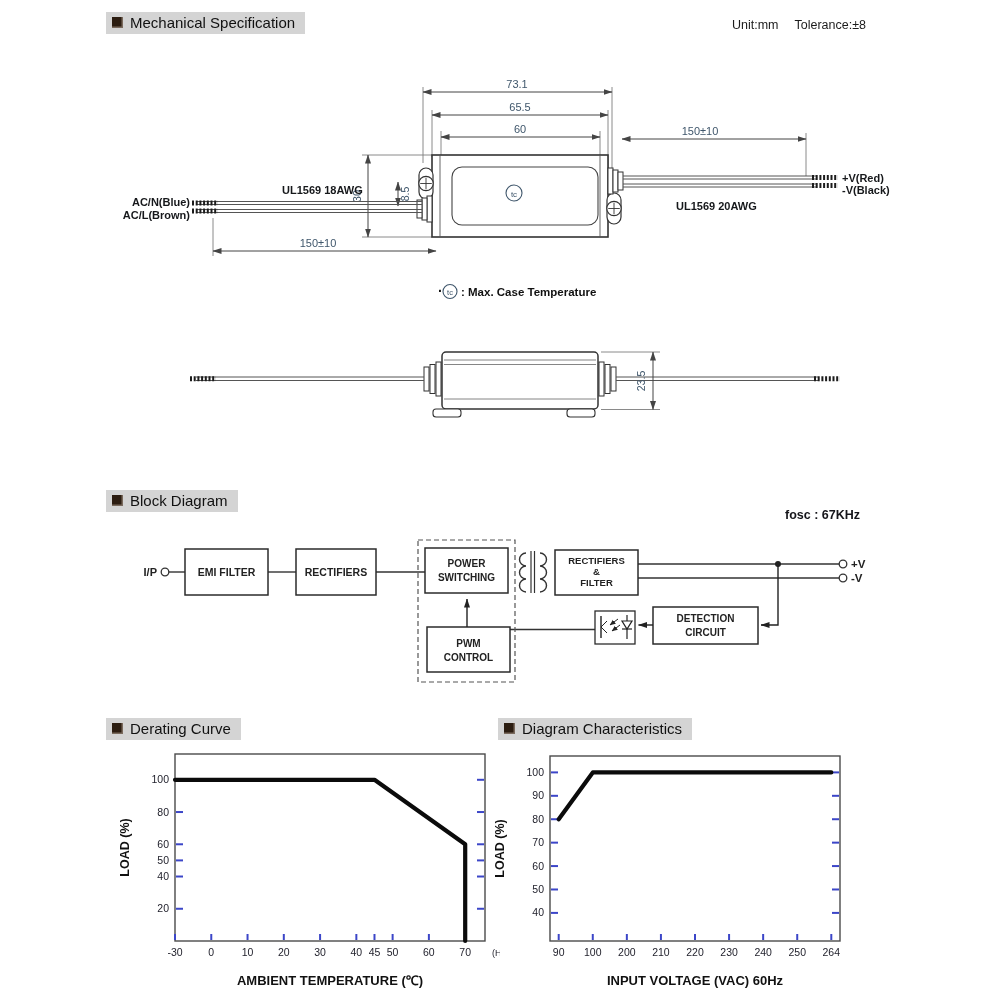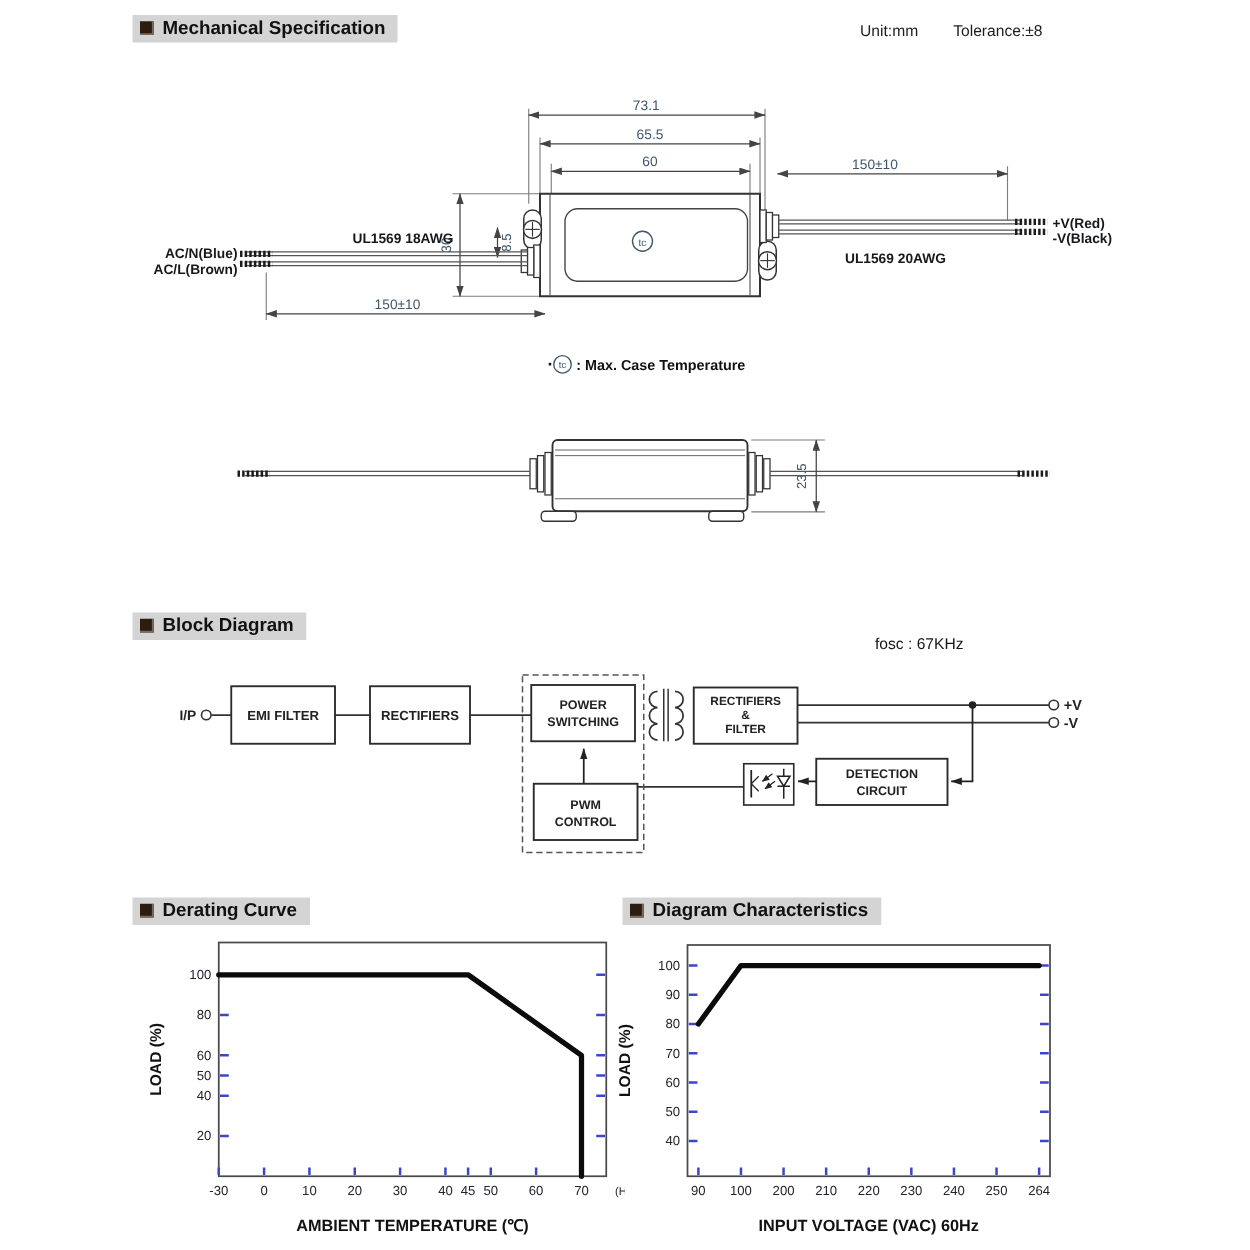--- a/index.html
+++ b/index.html
@@ -1,25 +1,25 @@
 <!DOCTYPE html>
 <html><head>
 <meta charset="utf-8">
 <style>
   html,body{margin:0;padding:0;}
   body{width:1000px;height:1000px;position:relative;background:#ffffff;
        font-family:"Liberation Sans",sans-serif;overflow:hidden;}
   .sh{position:absolute;display:flex;align-items:center;gap:7px;background:#d4d4d4;
-      color:#111;font-weight:bold;font-size:15px;padding:2px 10px 3px 6px;white-space:nowrap;}
+      color:#111;font-weight:normal;font-size:15px;padding:2px 10px 3px 6px;white-space:nowrap;}
   .sq{width:11px;height:11px;background:#2c1d11;box-shadow:inset -1.5px -1.5px 0 #7a6a5d;flex:0 0 auto;}
-  .topnotes{position:absolute;left:688px;top:18px;display:flex;gap:28px;font-size:12.5px;color:#1c1c1c;}
+  .topnotes{position:absolute;left:732px;top:18px;display:flex;gap:16px;font-size:12.5px;color:#1c1c1c;}
   svg{position:absolute;left:0;}
   svg text{font-family:"Liberation Sans",sans-serif;}
-  .fosc{position:absolute;left:700px;top:508px;width:160px;text-align:left;
-        font-size:12.5px;font-weight:normal;color:#15151a;}
+  .fosc{position:absolute;left:700px;top:508px;width:160px;text-align:right;
+        font-size:12.5px;font-weight:bold;color:#15151a;}
 </style>
 </head>
 <body>
 
 <div class="sh" style="left:106px;top:12px;">
   <span class="sq"></span>
   <span>Mechanical Specification</span>
 </div>
 <div class="topnotes">
   <span>Unit:mm</span>

